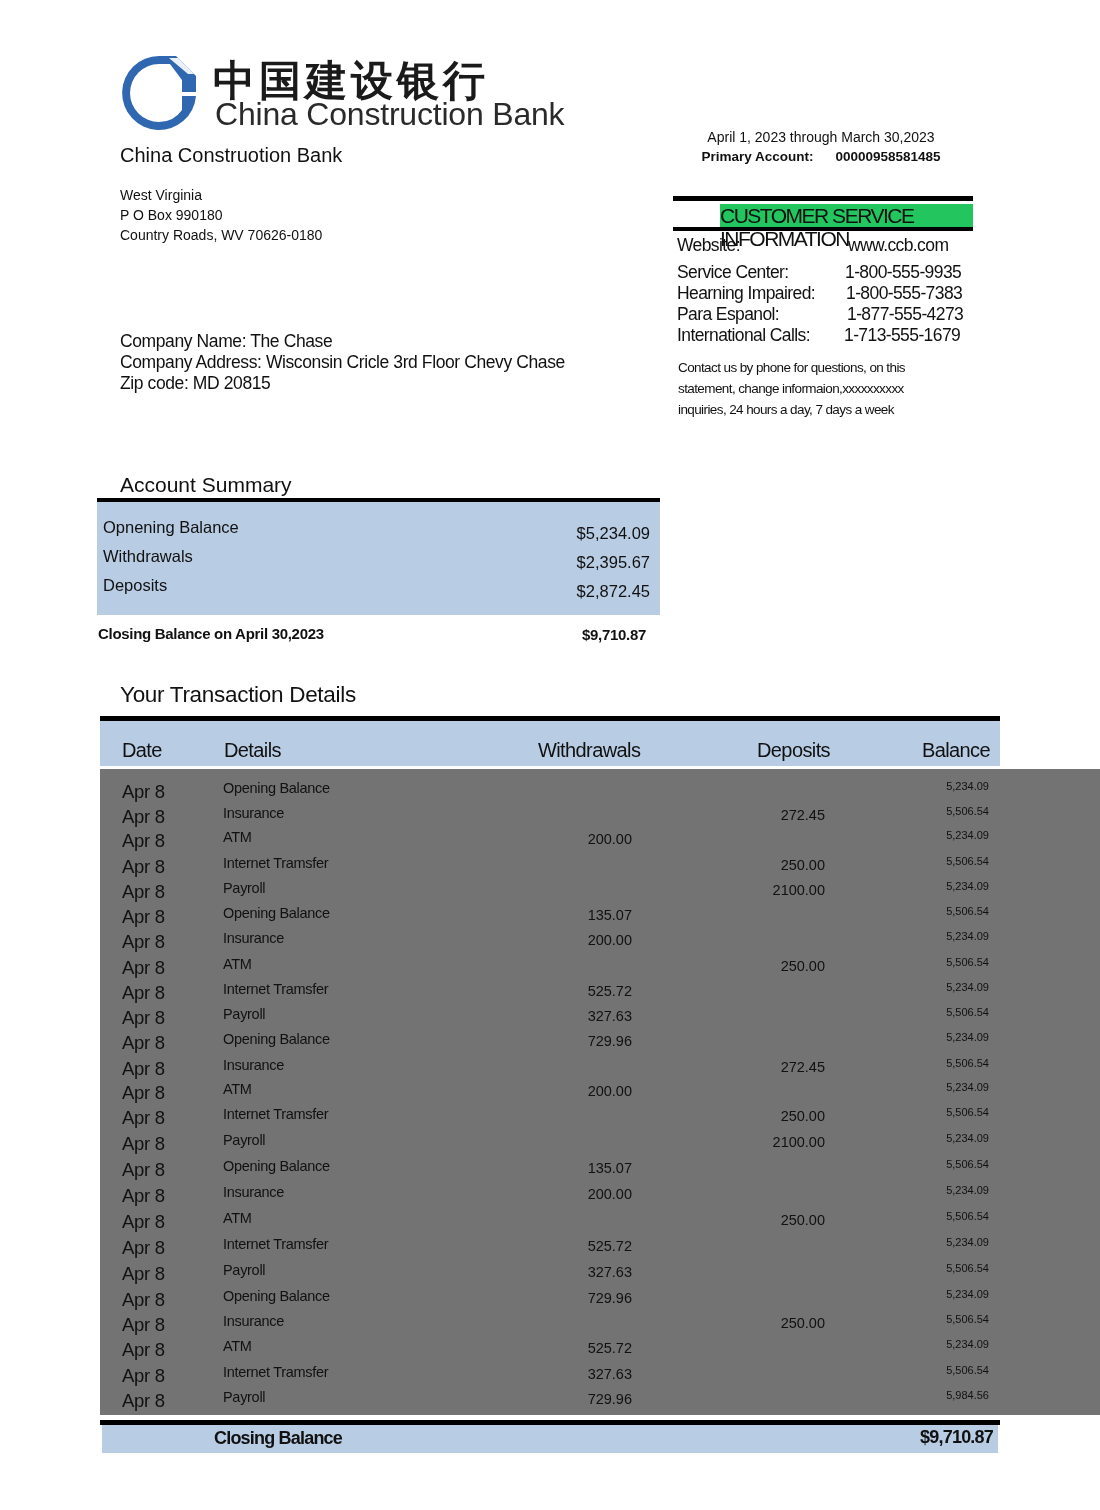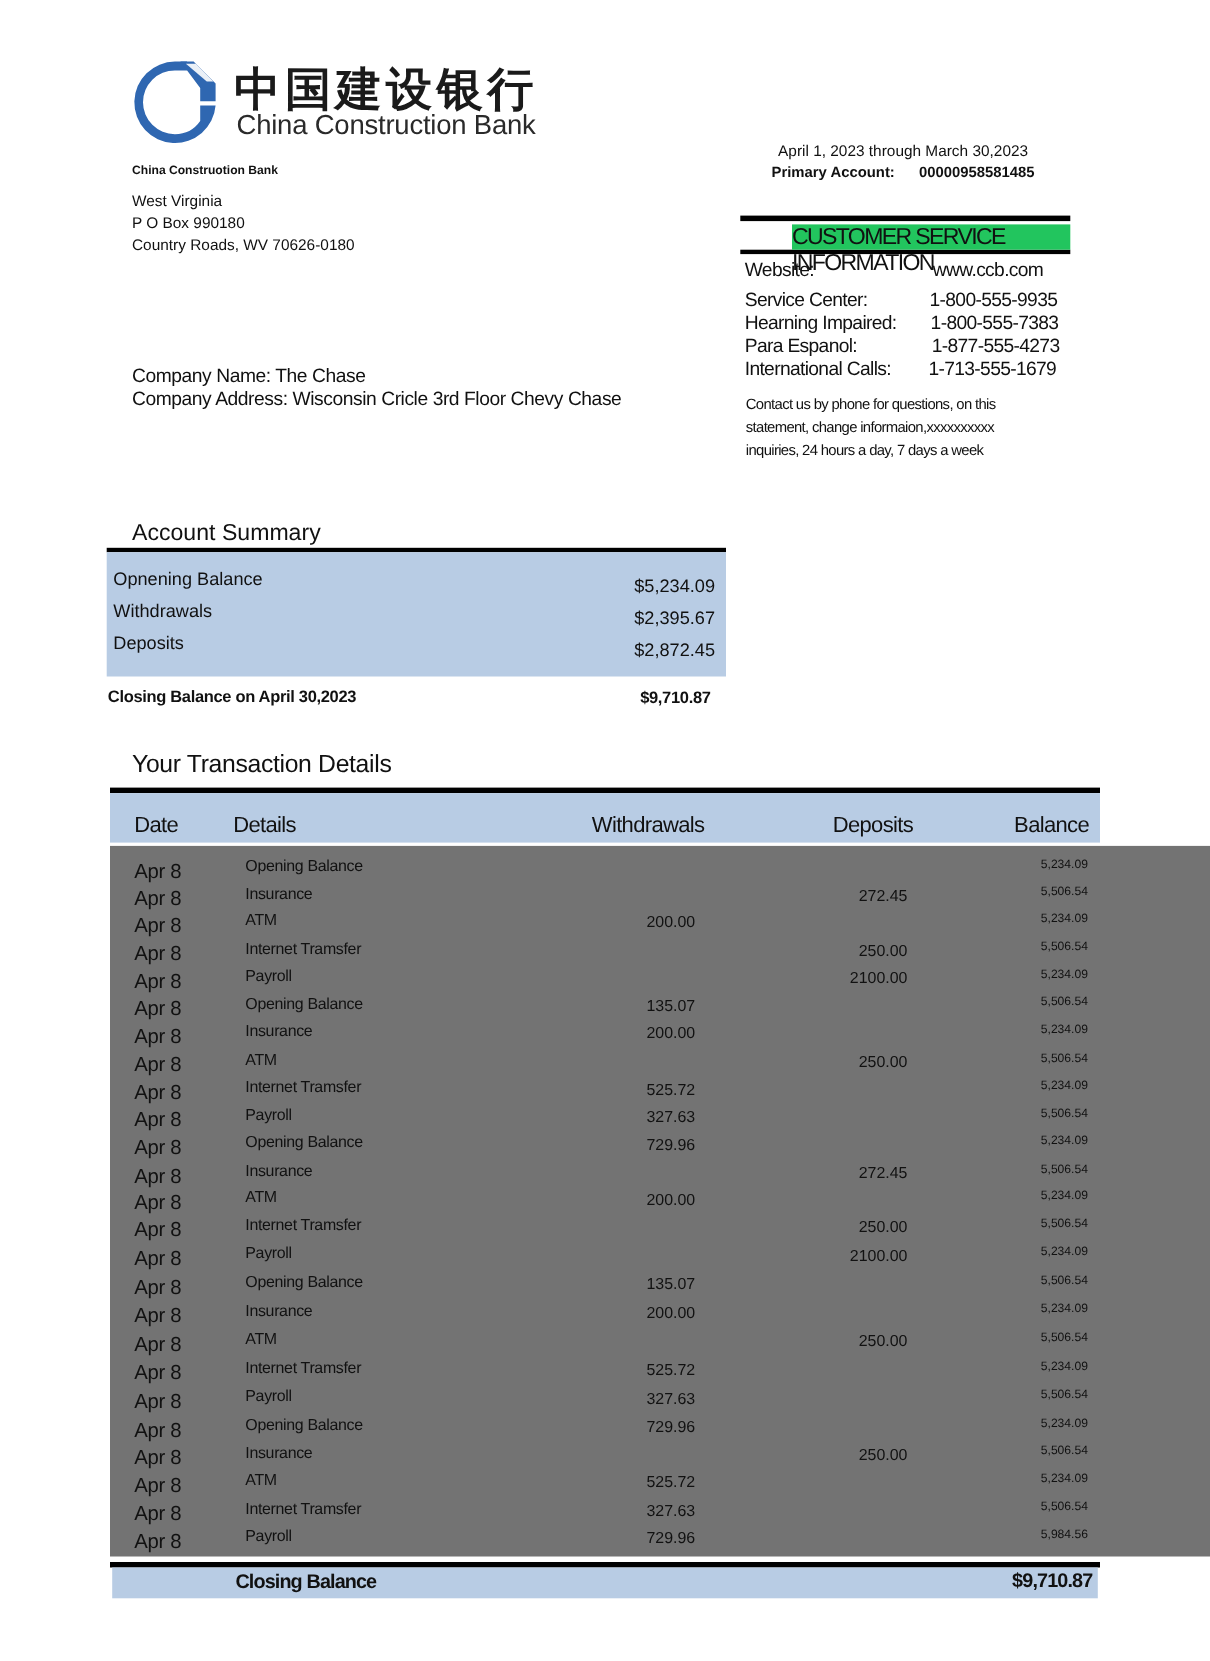--- a/index.html
+++ b/index.html
@@ -3,25 +3,25 @@
   <meta charset="utf-8">
   <style>
     * { box-sizing: border-box; margin: 0; padding: 0; }
     html, body { width: 1100px; height: 1510px; background: #ffffff; }
     body { position: relative; font-family: "Liberation Sans", sans-serif; color: #111; overflow: hidden; }
     .abs { position: absolute; }
 
     
     #logo-mark { left: 120px; top: 54px; width: 78px; height: 78px; }
     #logo-cn { left: 213px; top: 56px; font-family: "DejaVu Sans", sans-serif; font-size: 42px; font-weight: bold; letter-spacing: 4px; color: #1a1a1a; line-height: 50px; }
-    #logo-en { left: 215px; top: 100px; font-size: 25px; color: #2a2a2a; line-height: 28px; letter-spacing: -0.2px; }
+    #logo-en { left: 215px; top: 100px; font-size: 32px; color: #2a2a2a; line-height: 28px; letter-spacing: -0.2px; }
 
     
     #bank-addr { left: 120px; top: 146px; font-size: 14px; line-height: 20px; }
-    #bank-addr .name { font-weight: bold; font-size: 11px; line-height: 18px; margin-bottom: 8px; }
+    #bank-addr .name { font-weight: normal; font-size: 20px; line-height: 18px; margin-bottom: 21px; }
 
     
     #period { left: 676px; top: 128px; width: 290px; text-align: center; font-size: 14px; line-height: 19px; }
     #period .acct { font-weight: bold; font-size: 13.5px; }
     #period .acct span { display: inline-block; }
     #period .acct .num { margin-left: 22px; }
 
     
     #cs-box { left: 673px; top: 196px; width: 300px; height: 35px; border-top: 5px solid #000; border-bottom: 4px solid #000; }
     #cs-title { position: absolute; left: 3px; top: 3px; height: 23px; background: #22c55e; font-size: 21px; line-height: 23px; letter-spacing: -1.5px; color: #111; padding-right: 2px; margin-left: 44px; }
@@ -109,20 +109,21 @@
 </div>
 <div class="abs" id="cs-note">
   <div>Contact us by phone for questions, on this</div>
   <div>statement, change informaion,xxxxxxxxxx</div>
   <div>inquiries, 24 hours a day, 7 days a week</div>
 </div>
 
 <div class="abs" id="company">
   <div>Company Name: The Chase</div>
   <div>Company Address: Wisconsin Cricle 3rd Floor Chevy Chase</div>
+  <div>Zip code: MD 20815</div>
 </div>
 
 <div class="abs" id="sum-title">Account Summary</div>
 <div class="abs" id="sum-rule"></div>
 <div class="abs" id="sum-box">
   <div class="sum-row" style="top:16px;">
     <span class="lbl">Opnening Balance</span>
     <span class="val">$5,234.09</span>
   </div>
   <div class="sum-row" style="top:45px;">
@@ -136,21 +137,21 @@
 </div>
 <div class="abs" id="sum-close">
   <span>Closing Balance on April 30,2023</span>
   <span class="val">$9,710.87</span>
 </div>
 
 <div class="abs" id="tx-title">Your Transaction Details</div>
 <div class="abs" id="tx-rule"></div>
 <div class="abs" id="tx-head">
   <span style="left:22px;">Date</span>
-  <span style="left:112px;">Details</span>
+  <span style="left:124px;">Details</span>
   <span style="left:438px;">Withdrawals</span>
   <span style="left:657px;">Deposits</span>
   <span style="right:10px;">Balance</span>
 </div>
 <div class="abs" id="tx-body">
     <div class="tx-row" style="top: 10px;">
       <span class="tx-date">Apr 8</span>
       <span class="tx-detail">Opening Balance</span>
       <span class="tx-wd"></span>
       <span class="tx-dep"></span>

